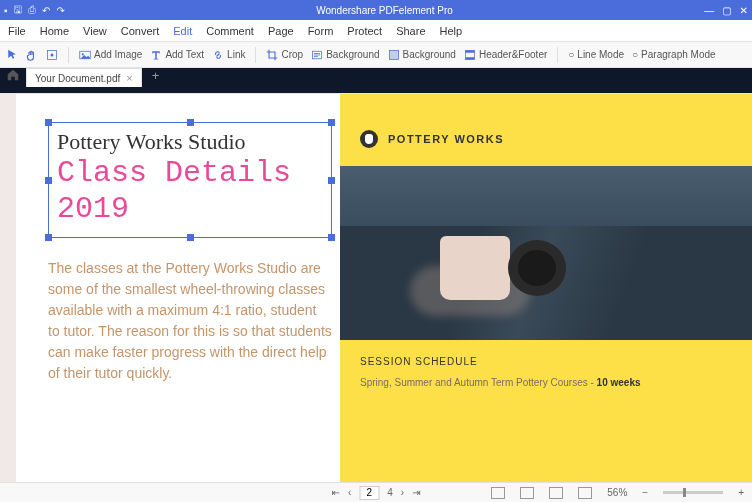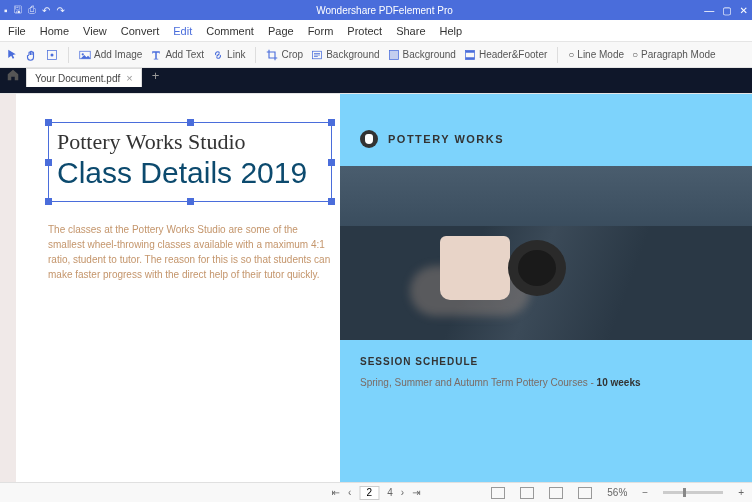--- a/index.html
+++ b/index.html
@@ -16,42 +16,42 @@
 .toolbar .tbtn{display:flex;align-items:center;gap:3px;cursor:pointer}
 .toolbar .sep{width:1px;height:16px;background:#ddd;margin:0 2px}
 .tb-icon{display:inline-block;width:12px;height:12px;color:#4a6ddb}
 .tabbar{height:26px;background:#0f172a;display:flex;align-items:flex-start;font-size:10px;padding:0 6px;gap:6px;border-bottom:1px solid #e5e5e5}
 .tabbar .home{width:14px;height:14px;cursor:pointer}
 .tab{background:#fff;border:1px solid #ddd;border-bottom:none;padding:3px 8px;display:flex;align-items:center;gap:6px;font-size:10px;color:#444}
 .tab .close{color:#999;cursor:pointer;font-size:11px}
 .addtab{color:#999;cursor:pointer;font-size:13px;padding:0 4px}
 .canvas{position:relative;height:388px;background:#f0e9e8;overflow:hidden}
 .page-left{position:absolute;left:16px;top:0;width:340px;height:100%;background:#fff;padding:28px 24px 24px 32px}
-.page-right{position:absolute;left:340px;top:0;right:0;height:100%;background:#7dd3fc;padding:36px 0 0 0}
+.page-right{position:absolute;left:340px;top:0;right:0;height:100%;background:#fde047;padding:36px 0 0 0}
 .editbox{position:relative;border:1px solid #4a6ddb;padding:6px 8px 10px 8px;margin-bottom:20px}
 .handle{position:absolute;width:7px;height:7px;background:#4a6ddb}
 .h-tl{top:-4px;left:-4px}.h-tm{top:-4px;left:50%;margin-left:-3px}.h-tr{top:-4px;right:-4px}
 .h-ml{top:50%;left:-4px;margin-top:-3px}.h-mr{top:50%;right:-4px;margin-top:-3px}
 .h-bl{bottom:-4px;left:-4px}.h-bm{bottom:-4px;left:50%;margin-left:-3px}.h-br{bottom:-4px;right:-4px}
 .pw-title{font-family:Georgia,serif;font-size:22px;color:#333;line-height:1.2}
-.pw-sub{font-family:Liberation Sans, sans-serif;font-size:30px;color:#0c4a6e;line-height:1.2}
+.pw-sub{font-family:Liberation Mono, monospace;font-size:30px;color:#ec4899;line-height:1.2}
 .sect-h{font-size:10px;font-weight:700;letter-spacing:1px;color:#333;margin-bottom:10px;text-transform:uppercase}
-.body-text{font-size:10px;color:#c4956b;line-height:1.5}
+.body-text{font-size:14px;color:#c4956b;line-height:1.5}
 .brand{display:flex;align-items:center;gap:10px;padding-left:20px;margin-bottom:18px}
 .brand-logo{width:18px;height:18px;border-radius:50%;background:#333;display:flex;align-items:center;justify-content:center}
 .brand-logo::after{content:"";width:8px;height:10px;background:#fff;border-radius:3px 3px 4px 4px}
 .brand-text{font-size:11px;font-weight:700;letter-spacing:1.5px;color:#333}
 .hero{height:174px;margin-left:0;background:linear-gradient(110deg,#2a3845 0%,#2a3845 35%,#3b4a58 50%,#2a3845 70%);position:relative;overflow:hidden}
 .mug{position:absolute;border-radius:8px}
 .mug1{width:70px;height:64px;left:100px;top:70px;background:#e8d4c8;border-radius:6px 6px 10px 10px}
 .mug2{width:58px;height:56px;left:168px;top:74px;background:#1a1a1a;border-radius:50%;border:10px solid #2a2a2a}
 .hands{position:absolute;width:120px;height:50px;left:70px;top:100px;background:rgba(200,170,150,.3);border-radius:30px;filter:blur(4px)}
 .sweater{position:absolute;width:100%;height:60px;top:0;background:linear-gradient(#4a5d6e,#3a4d5e)}
 .schedule{padding:16px 20px 0 20px}
-.sched-h{font-size:10px;font-weight:700;letter-spacing:1px;color:#333;margin-bottom:8px}
+.sched-h{font-size:10px;font-weight:400;letter-spacing:1px;color:#333;margin-bottom:8px}
 .sched-line{font-size:10px;color:#7a6b65;line-height:1.5;margin-bottom:10px}
 .sched-line b{color:#333;font-weight:700}
 .statusbar{position:absolute;bottom:0;left:0;right:0;height:20px;background:#f8f8f8;border-top:1px solid #e0e0e0;display:flex;align-items:center;font-size:10px;color:#666;padding:0 8px}
 .statusbar .pager{position:absolute;left:50%;transform:translateX(-50%);display:flex;align-items:center;gap:8px}
 .statusbar .pager input{width:20px;height:14px;border:1px solid #ccc;text-align:center;font-size:10px}
 .statusbar .right{margin-left:auto;display:flex;align-items:center;gap:15px}
 .vb{width:14px;height:12px;border:1px solid #999;display:inline-block;cursor:pointer}
 .slider{width:60px;height:3px;background:#ccc;position:relative}
 .slider .sb{position:absolute;width:3px;height:9px;background:#888;top:-3px;left:20px}
 </style>

